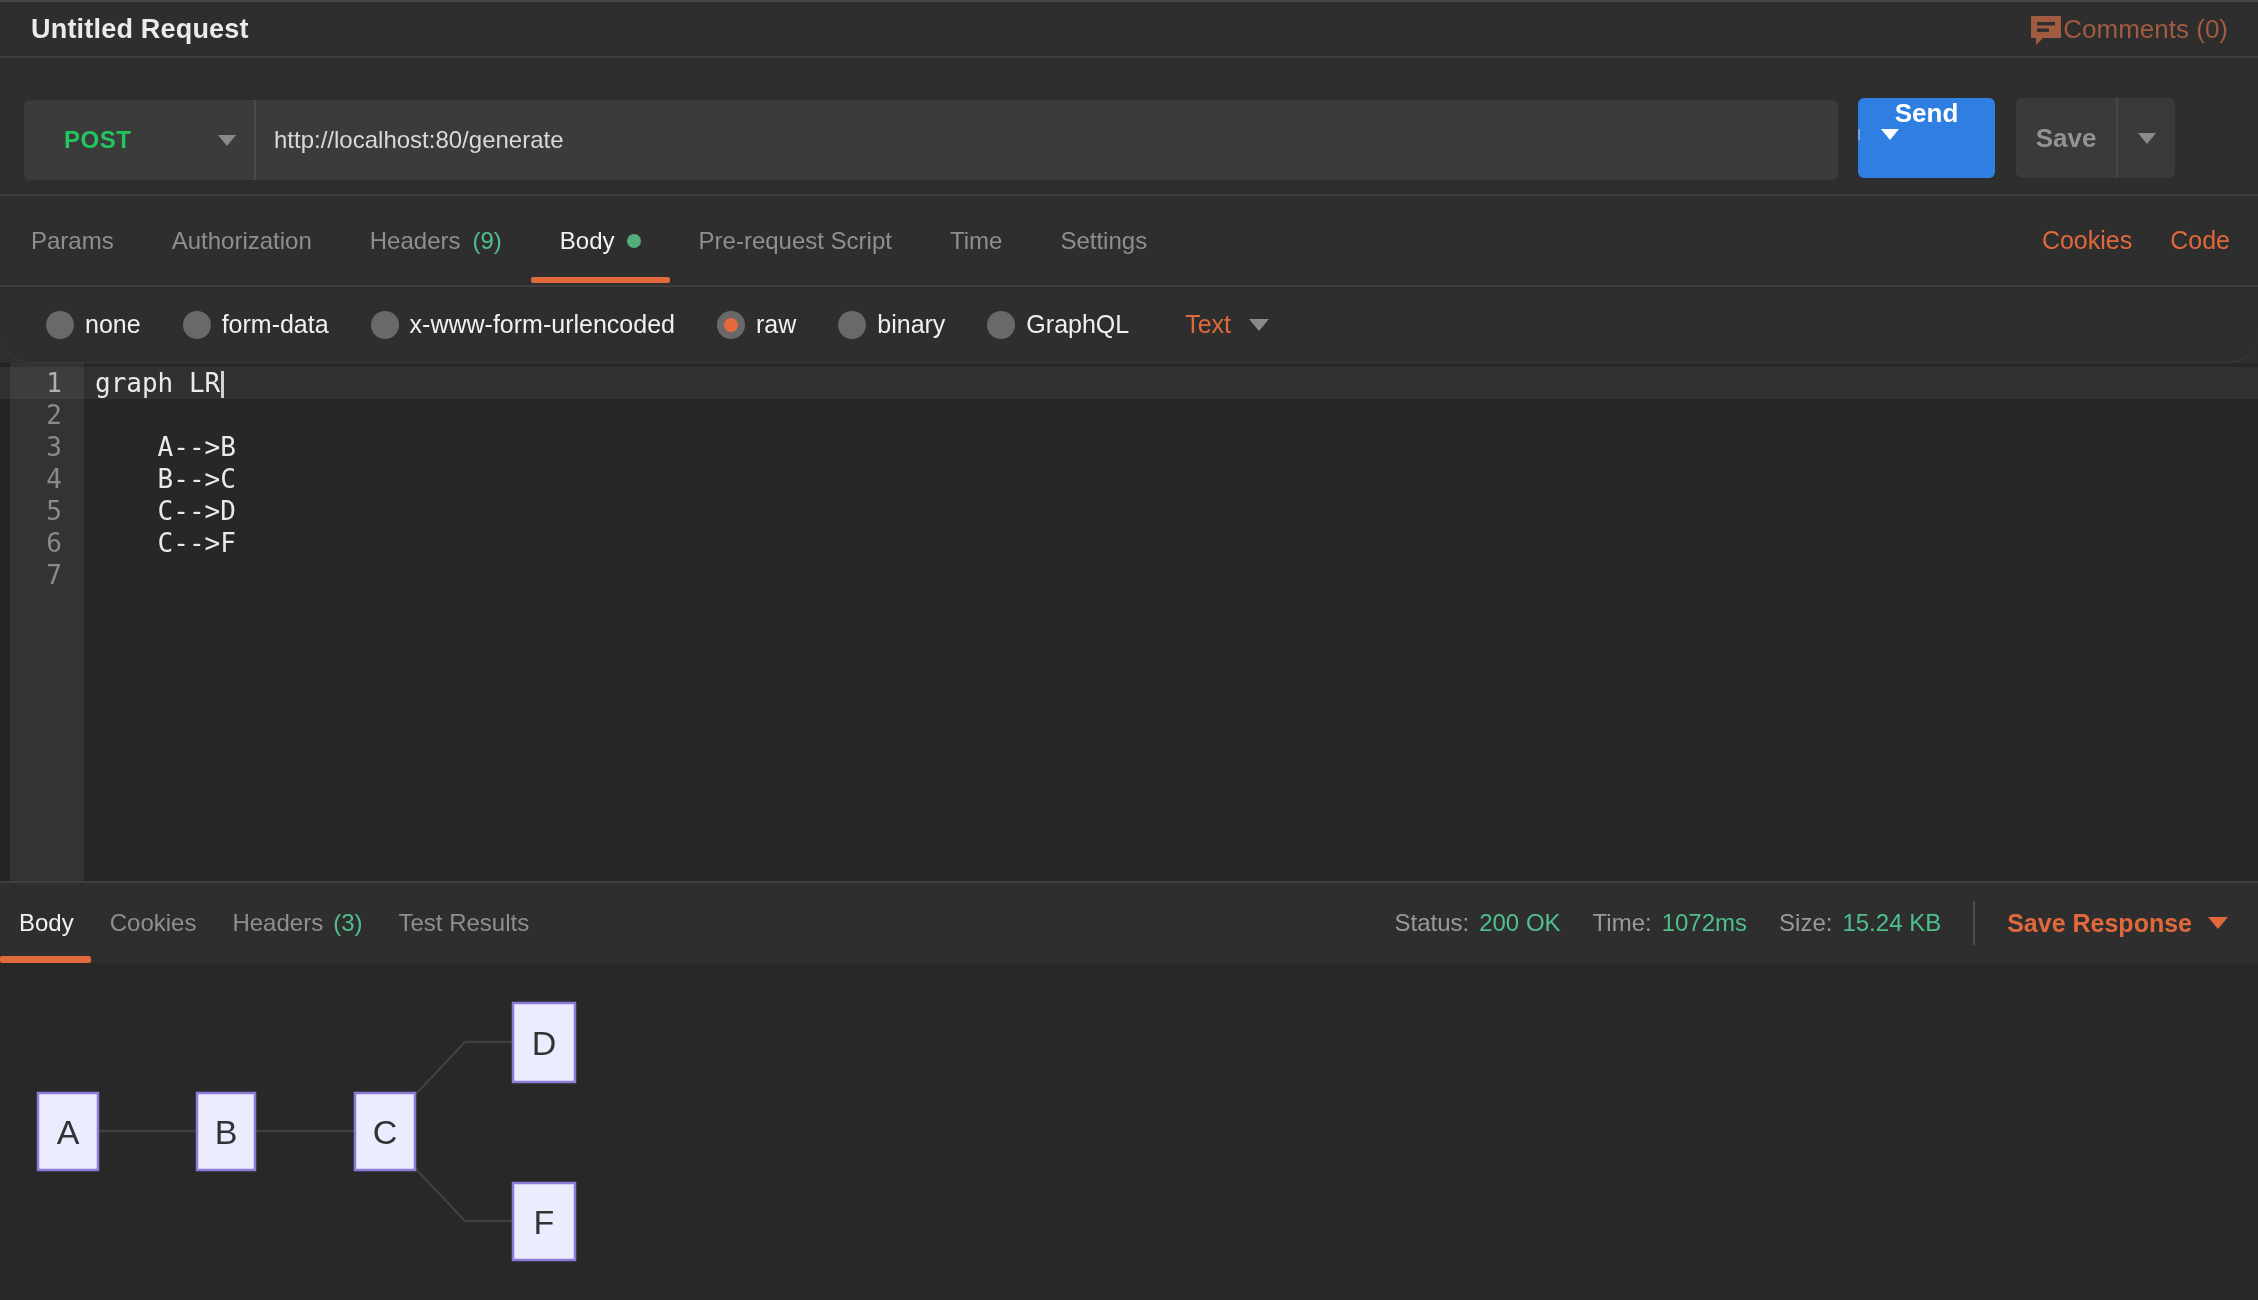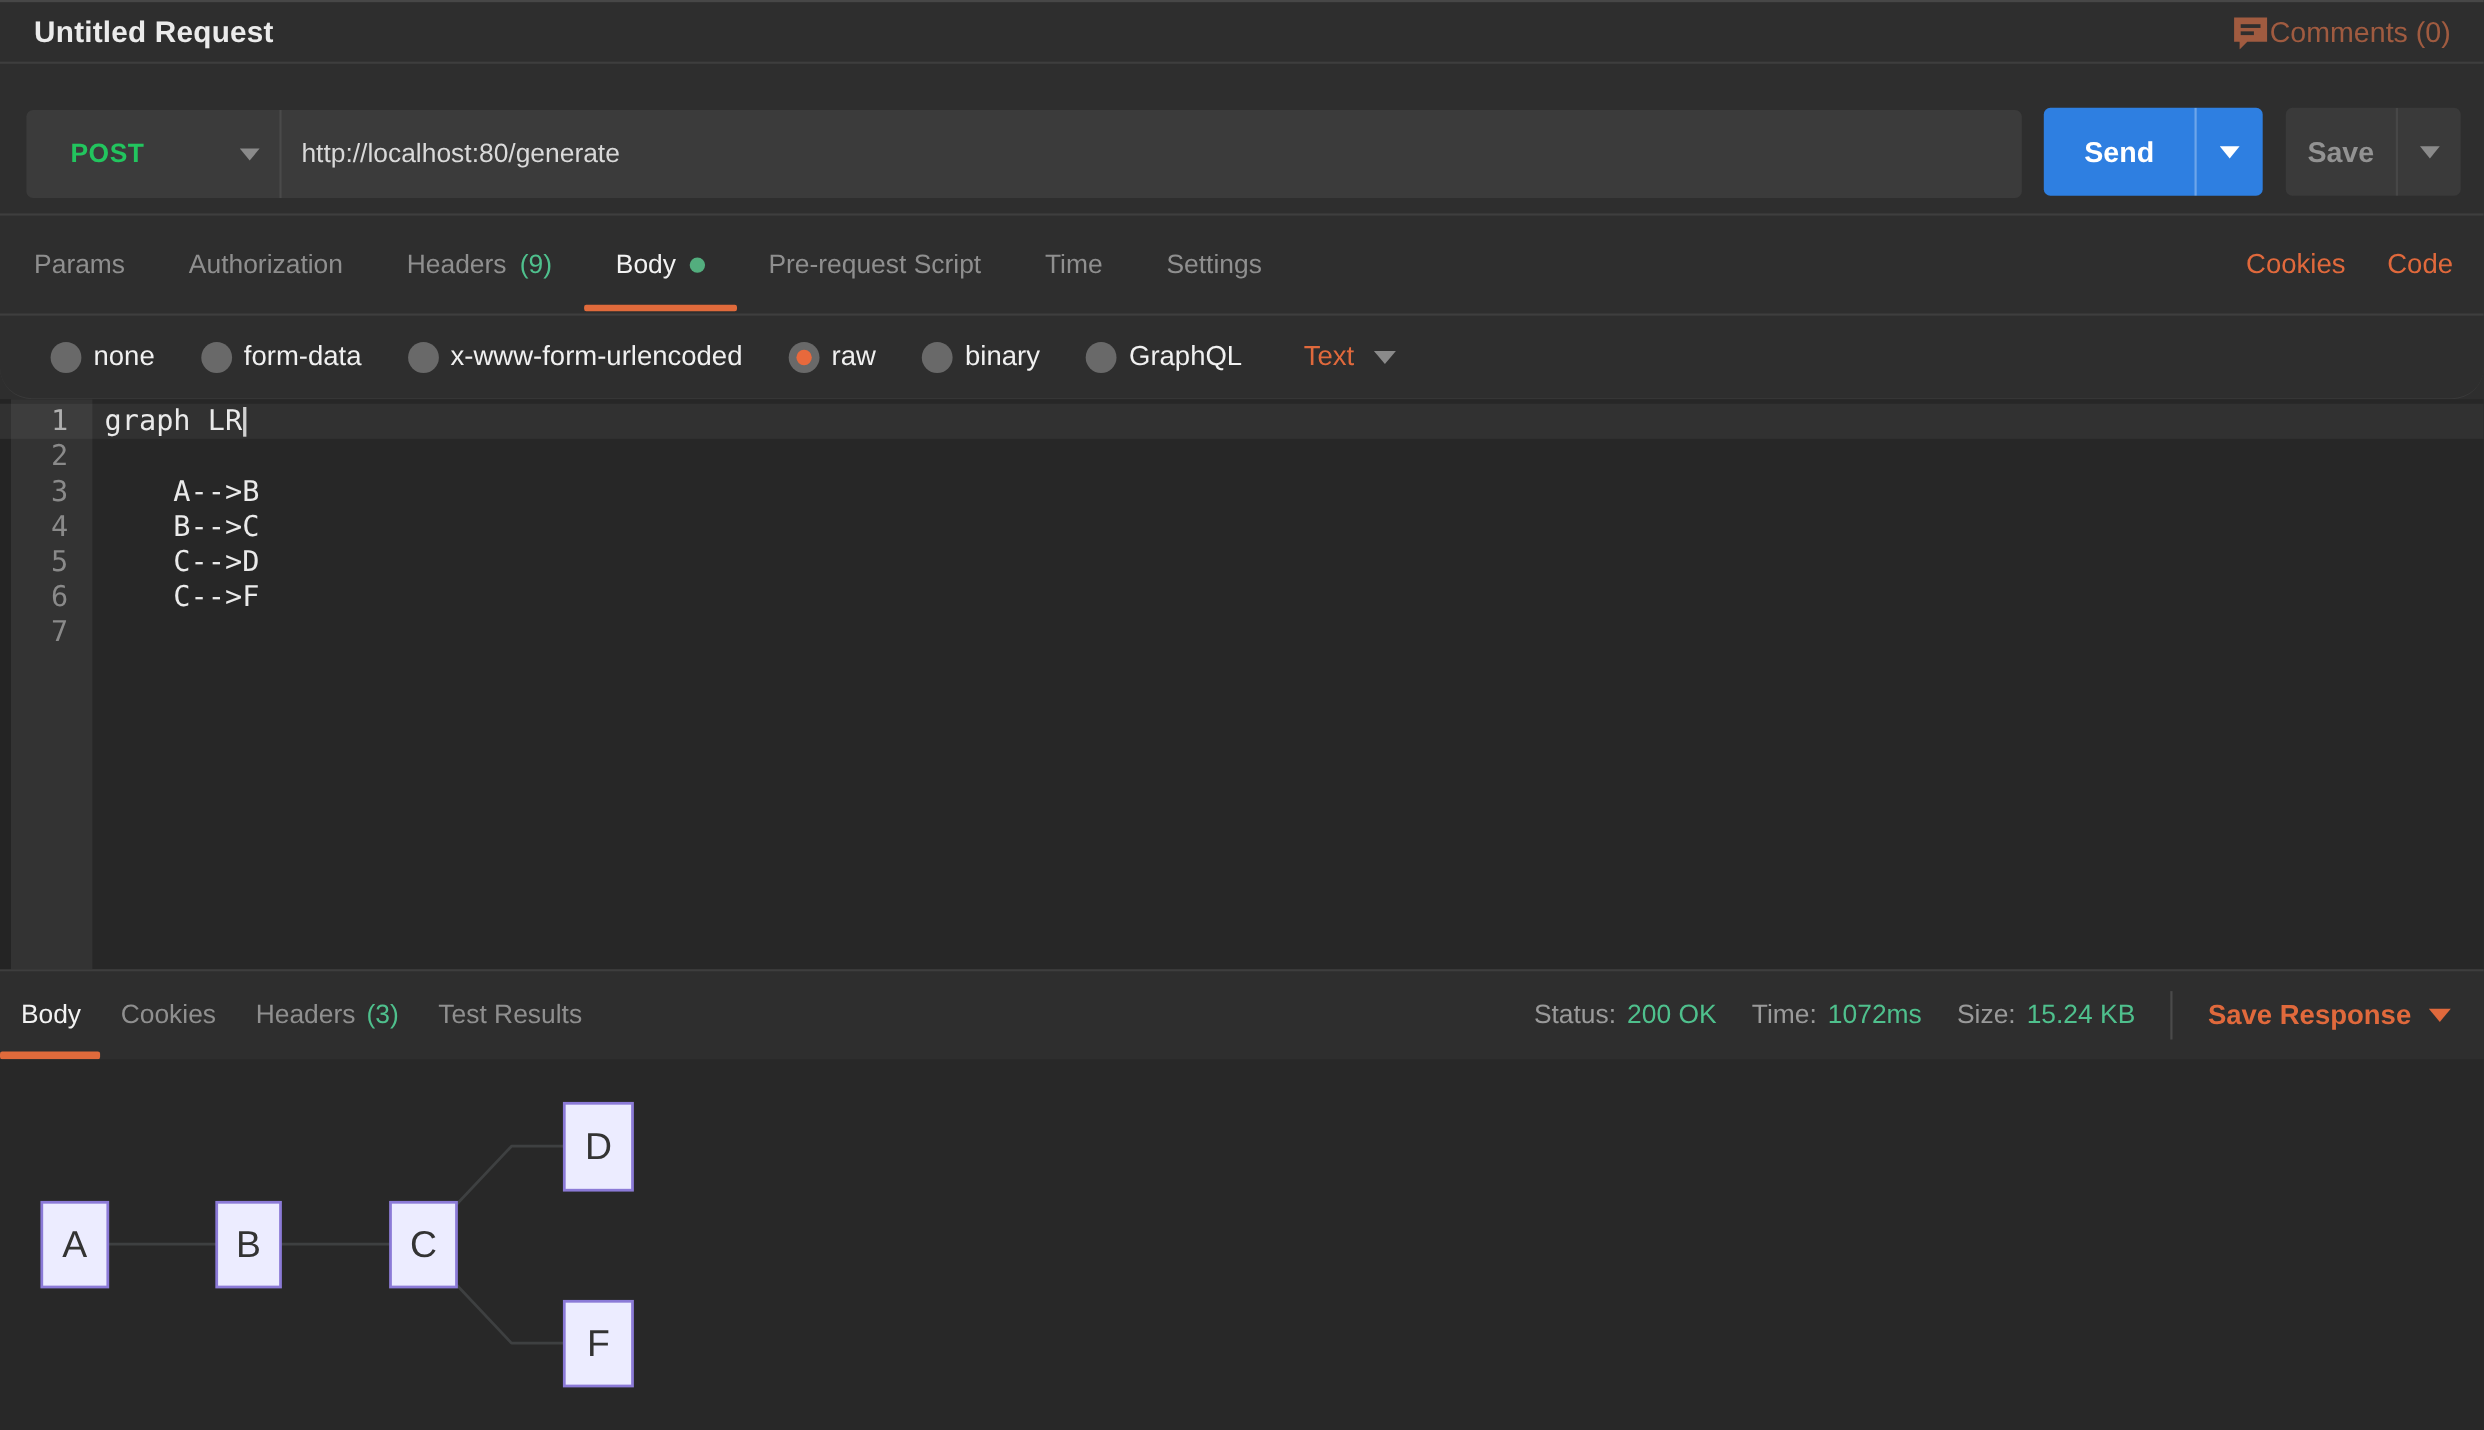--- a/index.html
+++ b/index.html
@@ -34,21 +34,21 @@
     border-radius:6px; display:flex; align-items:stretch; overflow:hidden;
   }
   .method { width:232px; display:flex; align-items:center; border-right:2px solid #4a4a4a; cursor:pointer; }
   .method-label { margin-left:40px; font-size:24px; font-weight:700; color:#22c55e; letter-spacing:.5px; }
   .method .caret { margin-left:auto; margin-right:18px; }
   .caret { width:0; height:0; border-left:9px solid transparent; border-right:9px solid transparent; border-top:11px solid #8a8a8a; }
   .url-input { flex:1; background:transparent; border:0; outline:none; color:#d9d9d9;
     font-size:24px; font-family:"Liberation Sans",sans-serif; padding:0 0 0 18px; }
 
   .btn { height:80px; margin-top:-2px; border-radius:6px; display:flex; align-items:stretch; overflow:hidden; cursor:pointer; }
-  .btn-send { background:var(--blue); margin-left:20px; }
+  .btn-send { background:var(--blue); margin-left:20px;flex-direction:column; }
   .btn-send .main { width:137px; display:flex; align-items:center; justify-content:center;
     color:#fff; font-size:26px; font-weight:700; }
   .btn-send .drop { width:62px; display:flex; align-items:center; justify-content:center; border-left:2px solid rgba(255,255,255,.3); }
   .btn-send .caret { border-top-color:#ffffff; }
   .btn-save { background:#3a3a3a; margin-left:21px; }
   .btn-save .main { width:100px; display:flex; align-items:center; justify-content:center;
     color:#929292; font-size:26px; font-weight:700; }
   .btn-save .drop { width:59px; display:flex; align-items:center; justify-content:center; border-left:2px solid #474747; }
 
   

